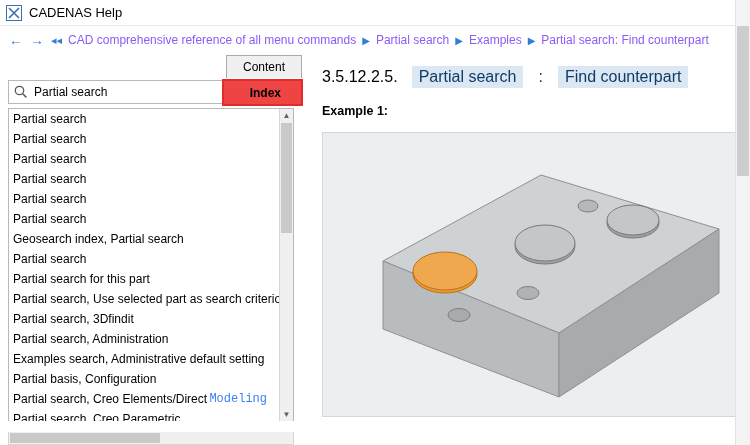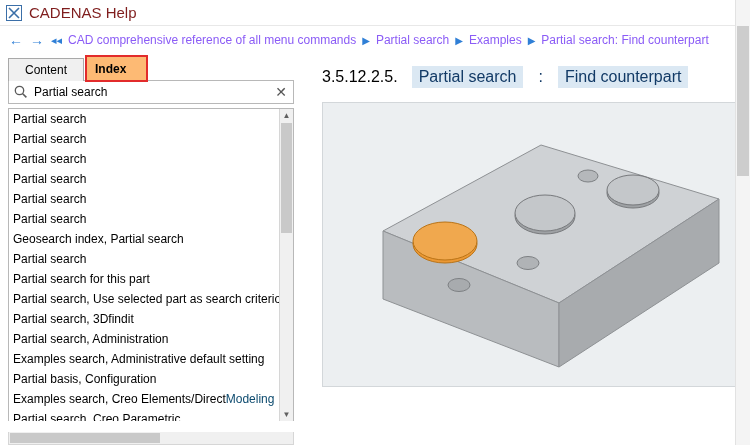--- a/index.html
+++ b/index.html
@@ -28,22 +28,22 @@
     border-bottom: 1px solid #e8e8e8;
   }
   .title-icon {
     width: 16px; height: 16px;
     margin-right: 7px;
     flex: 0 0 auto;
     position: relative;
   }
   .title-icon svg { display: block; }
   .title-text {
-    font-size: 15px;
-    color: #7f1d1d;
+    font-size: 13px;
+    color: #000000;
     font-family: "Liberation Sans", sans-serif;
   }
 
   
   .breadcrumb {
     height: 28px;
     display: flex;
     align-items: center;
     padding-left: 8px;
     gap: 5px;
@@ -95,36 +95,37 @@
     overflow: hidden;
   }
 
   
   .tabs {
     display: flex;
     align-items: flex-end;
     height: 26px;
     padding-left: 8px;
     gap: 2px;
+    flex-direction: column;
   }
   .tab {
     border: 1px solid #a9a9a9;
     border-bottom: none;
     background: #f0f0f0;
     padding: 4px 16px 4px 16px;
     font-size: 12px;
     line-height: 14px;
     position: relative;
     top: 1px;
     cursor: default;
   }
   .tab.active {
-    background: #fdba74;
+    background: #ef4444;
     font-weight: bold;
-    padding: 5px 20px 5px 8px;
+    padding: 5px 20px 5px 26px;
   }
   .tab-highlight {
     outline: 2px solid #e22b2b;
     outline-offset: -1px;
   }
 
   
   .searchbox-wrap {
     margin: 0 8px;
     height: 24px;
@@ -190,21 +191,22 @@
     font-size: 12px;
     white-space: nowrap;
     display: flex;
     align-items: center;
     cursor: default;
   }
   .li-label { flex: 0 0 auto; }
   .li-extra {
     margin-left: auto;
     padding-right: 26px;
-    color: #0c4a6e;
+    color: #3b82f6;
+    font-family: Liberation Mono, monospace;
   }
 
   
   .page-heading {
     display: flex;
     align-items: center;
     gap: 14px;
     padding: 12px 14px 0 4px;
     font-size: 17px;
   }
@@ -386,21 +388,21 @@
           <div class="list-item">
             <span class="li-label">Partial search, Administration</span>
           </div>
           <div class="list-item">
             <span class="li-label">Examples search, Administrative default setting</span>
           </div>
           <div class="list-item">
             <span class="li-label">Partial basis, Configuration</span>
           </div>
           <div class="list-item">
-            <span class="li-label">Examples search, Creo Elements/Direct</span>
+            <span class="li-label">Partial search, Creo Elements/Direct</span>
             <span class="li-extra">Modeling</span>
           </div>
           <div class="list-item">
             <span class="li-label">Partial search, Creo Parametric</span>
           </div>
 
         </div>
 
         <div class="vscroll">
           <div class="arrow" style="top:0">▲</div>
@@ -418,20 +420,21 @@
 
     <div class="right-pane">
 
       <div class="page-heading">
         <span class="heading-num">3.5.12.2.5.</span>
         <span class="heading-chunk">Partial search</span>
         <span class="heading-colon">:</span>
         <span class="heading-chunk">Find counterpart</span>
       </div>
 
+      <div class="example-label">Example 1:</div>
 
 
       <div class="figure">
         <svg width="418" height="283" viewBox="0 0 418 283">
 
           <polygon points="60,128 218,42 396,96 236,200" fill="#cfd2d5" stroke="#8e9194" stroke-width="1"></polygon>
 
           <polygon points="60,128 236,200 236,264 60,196" fill="#b9bcbf" stroke="#8e9194" stroke-width="1"></polygon>
 
           <polygon points="236,200 396,96 396,160 236,264" fill="#a8abae" stroke="#8e9194" stroke-width="1"></polygon>

